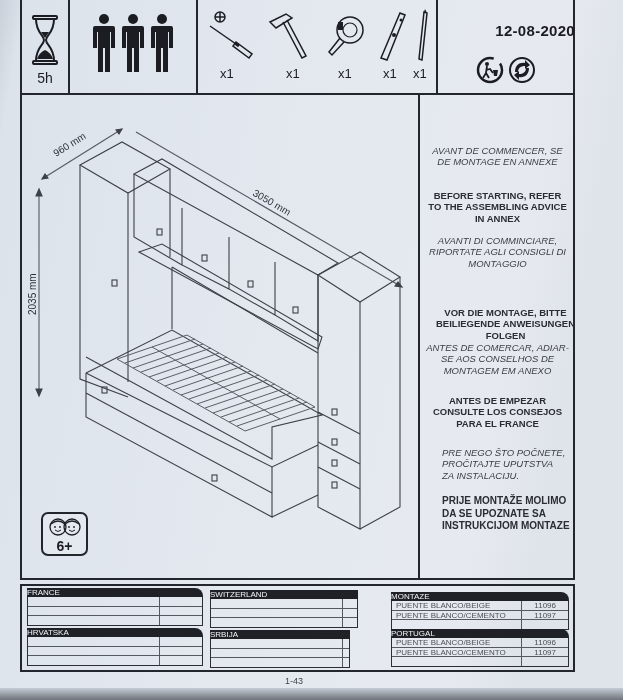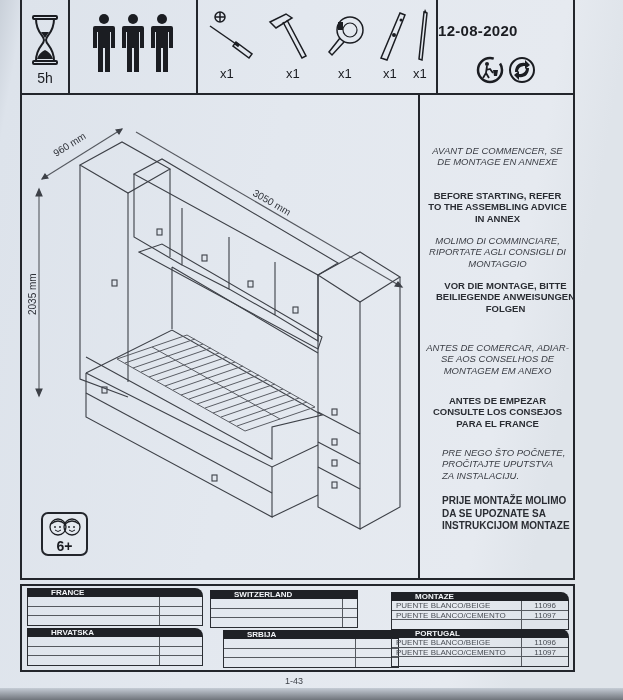--- a/index.html
+++ b/index.html
@@ -27,21 +27,21 @@
   .hdr .cell { position: absolute; top: 0; height: 95px; border-right: 2px solid #23262c; }
   .cell-time { left: 0; width: 50px; }
   .cell-people { left: 50px; width: 128px; }
   .cell-tools { left: 178px; width: 240px; }
   .cell-date { left: 418px; width: 137px; border-right: none !important; }
   .time-label { position: absolute; left: 0; width: 50px; top: 70px; text-align: center; font-size: 14px; }
   .hourglass { position: absolute; left: 12px; top: 15px; }
   .people { position: absolute; left: 20px; top: 14px; }
   .tool { position: absolute; top: 8px; }
   .tool-count { position: absolute; top: 66px; font-size: 13px; }
-  .date { position: absolute; left: 0; width: 137px; top: 22px; text-align: left; font-size: 15px; font-weight: bold; letter-spacing: 0.3px; }
+  .date { position: absolute; left: 0; width: 137px; top: 22px; text-align: right; font-size: 15px; font-weight: bold; letter-spacing: 0.3px; }
   .eco { position: absolute; top: 56px; }
 
   
   .notes {
     position: absolute; left: 418px; top: 95px; width: 186px; height: 485px;
     border-left: 2px solid #23262c; border-right: none;
   }
   .note { text-align: center; font-size: 9.5px; line-height: 11.3px; color: #2a2d33; position: absolute; left: 0; width: 155px; }
   .note.it { font-style: italic; color: #3a3d44; }
   .note.b { font-weight: bold; }
@@ -56,21 +56,21 @@
   .table-frame {
     position: absolute; left: 20px; top: 584px; width: 555px; height: 88px;
     border: 2px solid #23262c;
   }
   .country {
     position: absolute; height: 38px;
   }
   .country .tab {
     position: absolute; left: 0; top: 0; height: 9px; width: 100%;
     background: #1f2126; border-top-right-radius: 8px;
-    color: #f3f5f8; font-size: 8px; font-weight: bold; line-height: 9px; padding-left: 24px;
+    color: #f3f5f8; font-size: 8px; font-weight: normal; line-height: 9px; padding-left: 0;
   }
   .country .rows { position: absolute; left: 0; top: 9px; width: 100%; height: 29px; border-left: 1.5px solid #2b2e34; border-right: 1.5px solid #2b2e34; border-bottom: 1.5px solid #2b2e34; }
   .country .row { position: absolute; left: 0; width: 100%; height: 9.5px; border-bottom: 1px solid #55595f; font-size: 8px; line-height: 9px; color: #4b4f56; }
   .country .row .c1 { position: absolute; left: 4px; }
   .country .row .c2 { position: absolute; right: 12px; }
   .country .vline { position: absolute; top: 0; height: 100%; border-left: 1px solid #55595f; }
   .pagenum { position: absolute; left: 285px; top: 676px; font-size: 9px; color: #3f434a; }
 </style>
 </head>
 <body>
@@ -234,25 +234,25 @@
   <div class="note it" style="top:50px;">
     <div>AVANT DE COMMENCER, SE</div>
       <div>DE MONTAGE EN ANNEXE</div>
   </div>
   <div class="note b" style="top:95px;">
     <div>BEFORE STARTING, REFER</div>
       <div>TO THE ASSEMBLING ADVICE</div>
       <div>IN ANNEX</div>
   </div>
   <div class="note it" style="top:140px;">
-    <div>MOLIMO DI COMMINCIARE,</div>
+    <div>AVANTI DI COMMINCIARE,</div>
       <div>RIPORTATE AGLI CONSIGLI DI</div>
       <div>MONTAGGIO</div>
   </div>
-  <div class="note b" style="top:185px;padding-left:16px;">
+  <div class="note b" style="top:212px;padding-left:16px;">
     <div>VOR DIE MONTAGE, BITTE</div>
       <div>BEILIEGENDE ANWEISUNGEN</div>
       <div>FOLGEN</div>
   </div>
   <div class="note it" style="top:247px;">
     <div>ANTES DE COMERCAR, ADIAR-</div>
       <div>SE AOS CONSELHOS DE</div>
       <div>MONTAGEM EM ANEXO</div>
   </div>
   <div class="note b" style="top:300px;">
@@ -306,21 +306,21 @@
 </div>
 
 <div class="country" style="left:27px;top:628px;width:176px;">
   <div class="tab">HRVATSKA</div>
   <div class="rows">
     <div class="vline" style="left:131px;"></div>
     <div class="row" style="top:0;"></div>
       <div class="row" style="top:9.5px;"></div>
   </div>
 </div>
-<div class="country" style="left:223px;top:630px;width:176px;">
+<div class="country" style="left:210px;top:630px;width:140px;">
   <div class="tab" style="border-top-right-radius:0;">SRBIJA</div>
   <div class="rows">
     <div class="vline" style="left:131px;"></div>
     <div class="row" style="top:0;"></div>
       <div class="row" style="top:9.5px;"></div>
   </div>
 </div>
 <div class="country" style="left:391px;top:629px;width:178px;">
   <div class="tab">PORTUGAL</div>
   <div class="rows">

